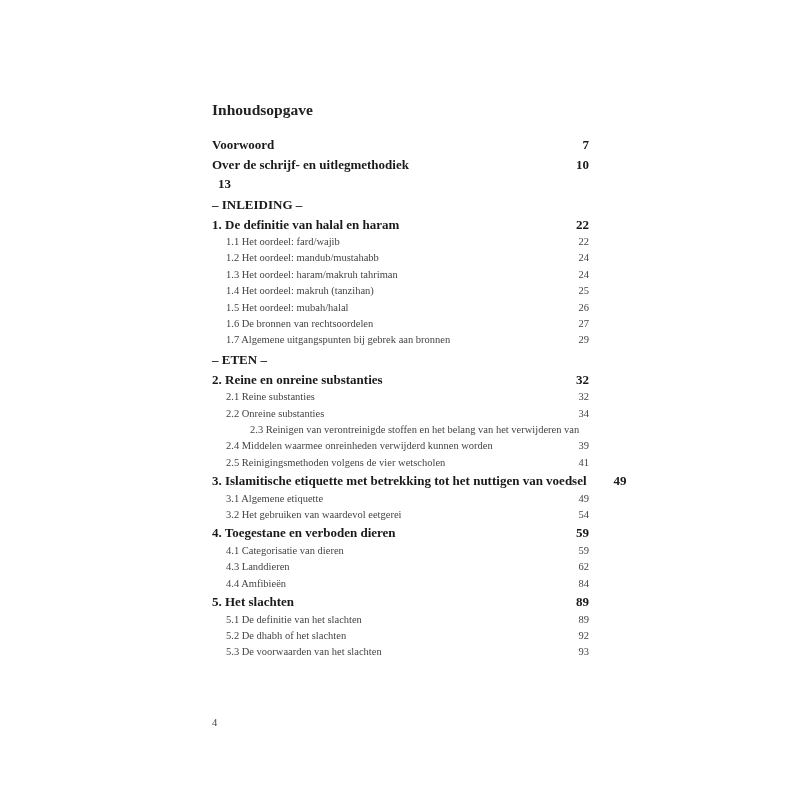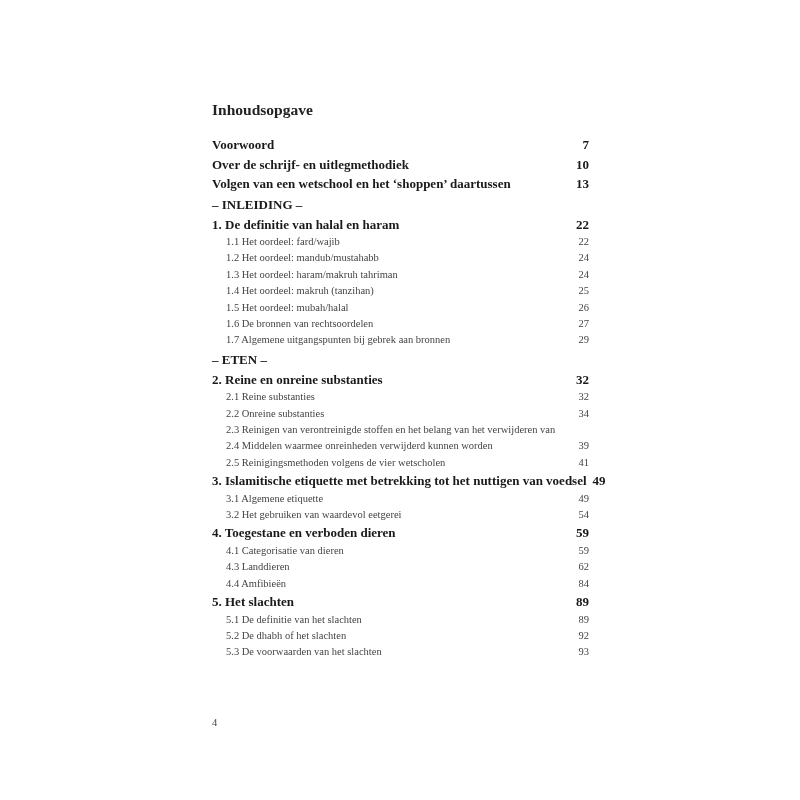--- a/index.html
+++ b/index.html
@@ -5,24 +5,24 @@
     html, body { margin: 0; padding: 0; background: #ffffff; }
     body { width: 800px; height: 800px; position: relative; overflow: hidden;
       font-family: "Liberation Serif", "DejaVu Serif", serif; color: #1a1a1a; }
     .page { position: absolute; left: 212px; top: 0; width: 377px; }
     .title { position: absolute; top: 101px; left: 0; font-size: 15.5px; font-weight: bold; color: #222; white-space: nowrap; text-align: right; }
     .toc { position: absolute; top: 135px; left: 0; width: 377px; }
     .row { display: flex; justify-content: space-between; align-items: flex-start; }
     .row .label { white-space: nowrap; }
     .row .page-num { text-align: right; padding-left: 6px; }
     .row.front { font-size: 13px; font-weight: bold; height: 19.5px; line-height: 19.5px; color: #1a1a1a; }
-    .row.chapter { font-size: 13px; font-weight: bold; height: 19.5px; line-height: 19.5px; color: #1a1a1a; }
+    .row.chapter { font-size: 13px; font-weight: bold; height: 19.5px; line-height: 19.5px; color: #1a1a1a; gap: 21px; }
     .row.sub { font-size: 10.5px; height: 16.4px; line-height: 16.4px; padding-left: 14px; color: #444; }
     .row.sub.wrap { height: auto; display: block; }
-    .row.sub.wrap .l1 { display: block; height: 16.4px; line-height: 16.4px; white-space: nowrap; }
+    .row.sub.wrap .l1 { display: block; height: 16.4px; line-height: 16.4px; white-space: nowrap; margin-left: 24px; }
     .row.sub.wrap .l2 { display: flex; justify-content: space-between; height: 16.4px; line-height: 16.4px; }
     .part { text-align: left; font-size: 13px; font-weight: bold; height: 21px; line-height: 21px; color: #1a1a1a; }
     .footer-num { position: absolute; left: 212px; top: 717px; font-size: 10.5px; color: #444; }
   </style>
 </head>
 <body>
 
 <div class="page">
   <div class="title">Inhoudsopgave</div>
 
@@ -30,21 +30,20 @@
 
     <div class="row front">
       <span class="label">Voorwoord</span>
       <span class="page-num">7</span>
     </div>
     <div class="row front">
       <span class="label">Over de schrijf- en uitlegmethodiek</span>
       <span class="page-num">10</span>
     </div>
     <div class="row front">
-      <span class="label">Volgen van een wetschool en het ‘shoppen’ daartussen</span>
       <span class="page-num">13</span>
     </div>
 
     <div class="part">– INLEIDING –</div>
 
     <div class="row chapter">
       <span class="label">1. De definitie van halal en haram</span>
       <span class="page-num">22</span>
     </div>
     <div class="row sub">

